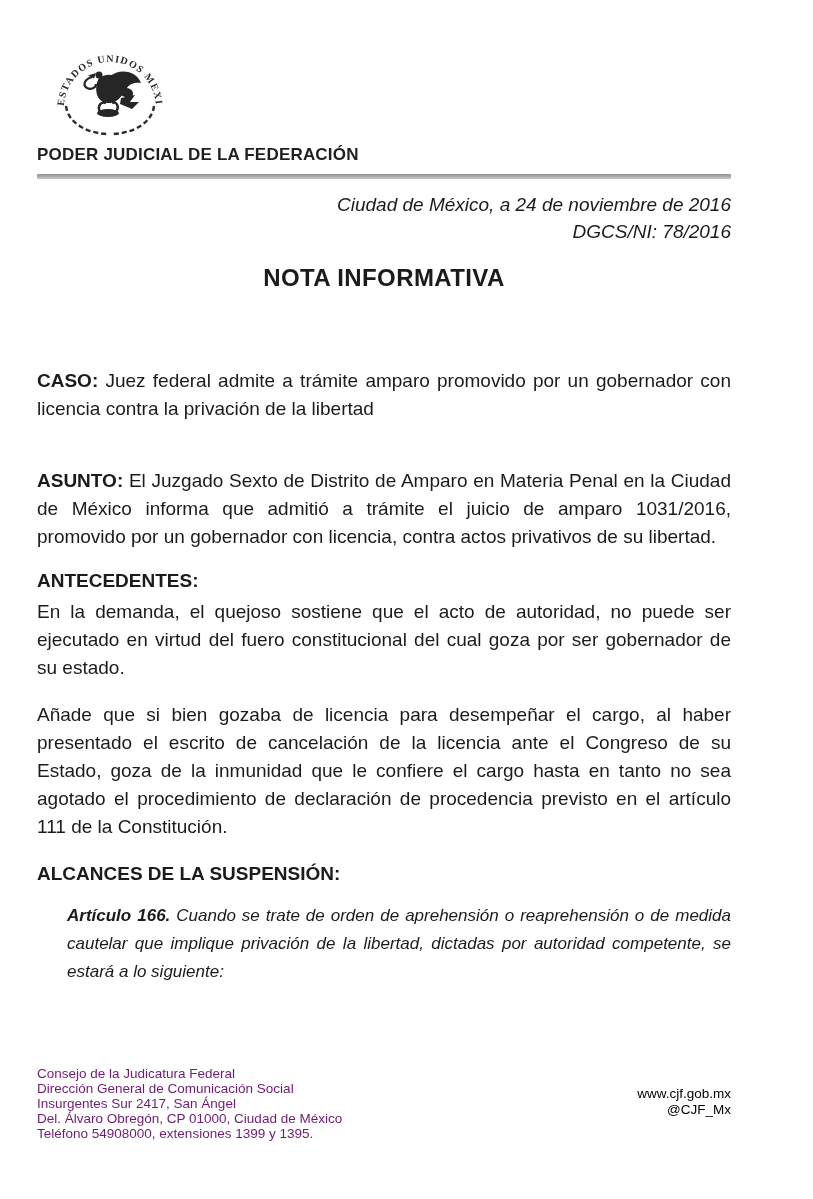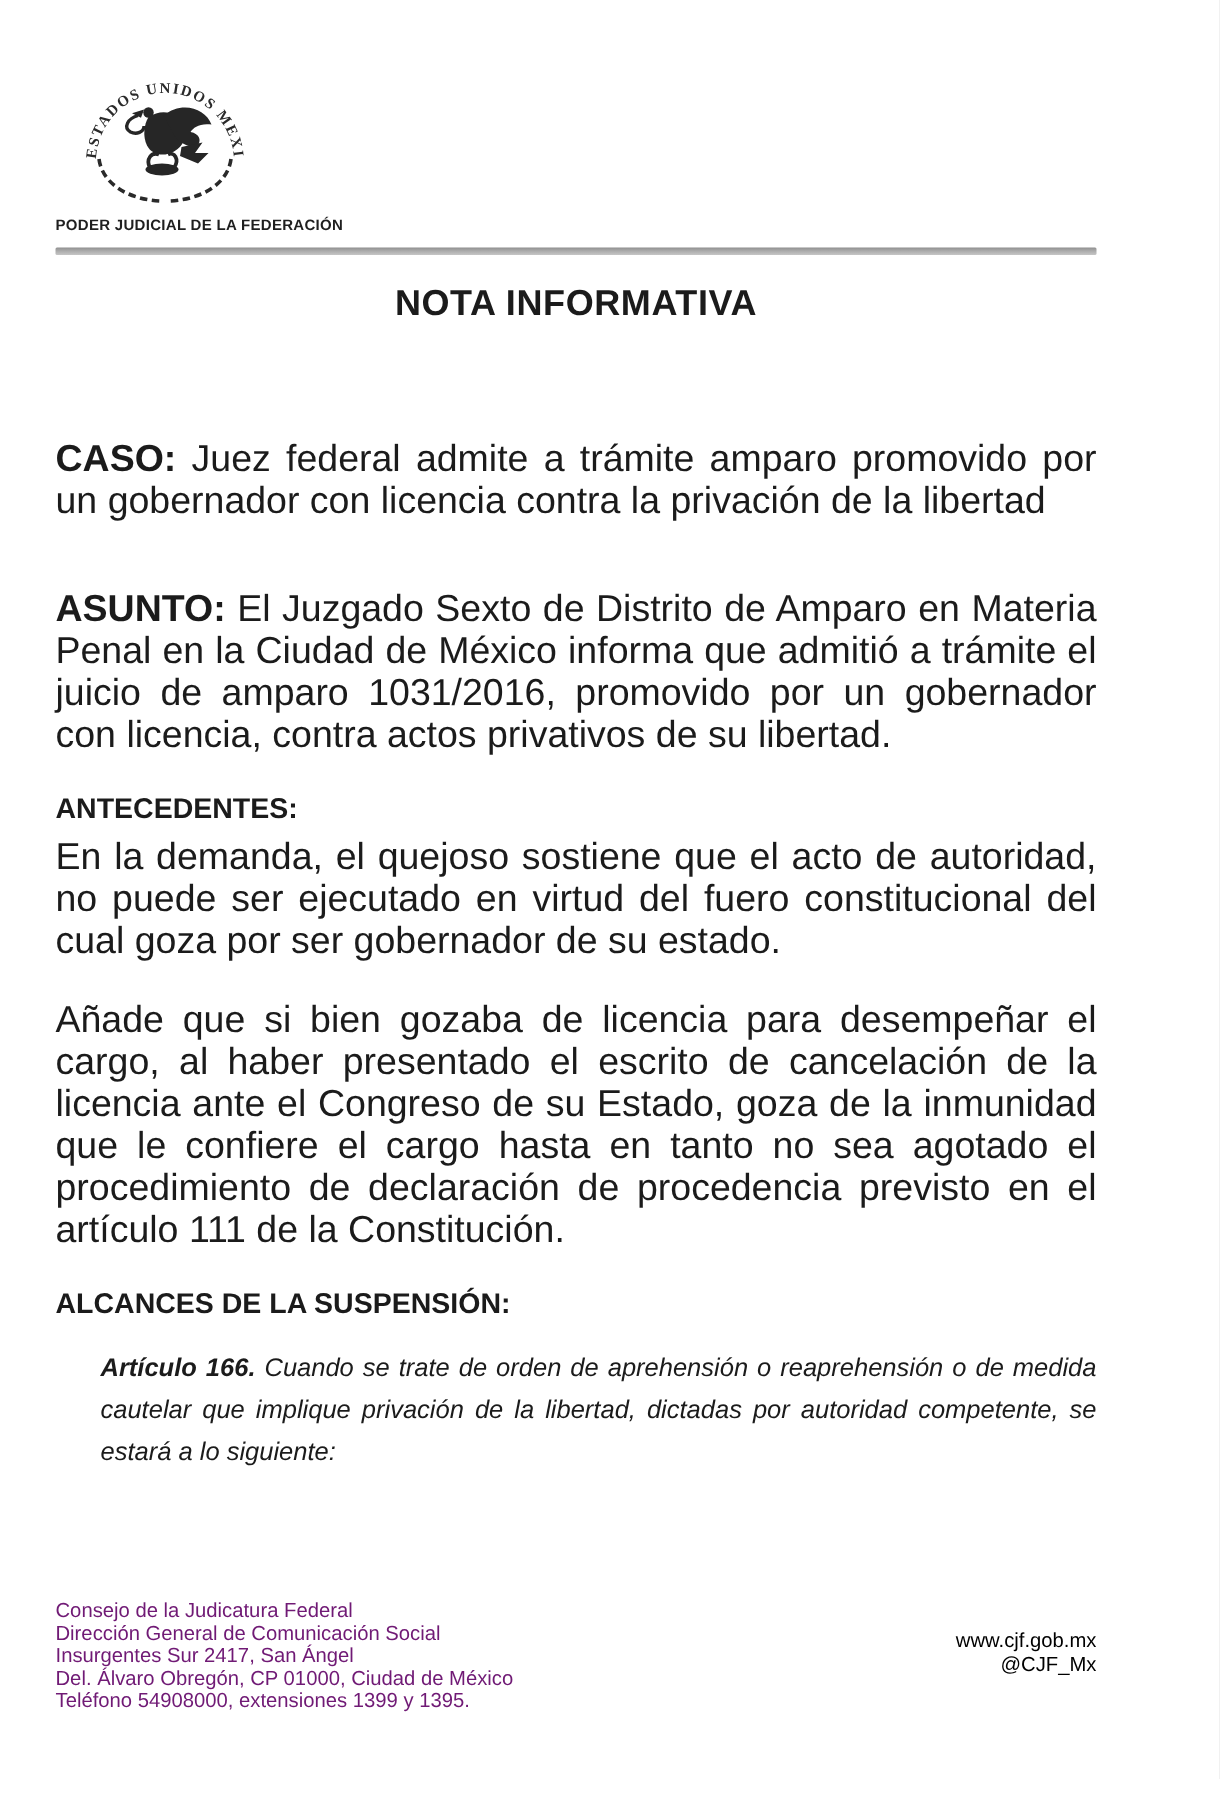--- a/index.html
+++ b/index.html
@@ -20,21 +20,21 @@
     width: 694px;
   }
   .seal-wrap {
     margin-top: 34px;
     margin-left: 14px;
     width: 118px;
     height: 106px;
   }
   .pjf-label {
     margin-top: 5px;
-    font-size: 10px;
+    font-size: 17px;
     font-weight: bold;
     letter-spacing: 0.2px;
     color: #1f1f1f;
     white-space: nowrap;
   }
   .rule {
     margin-top: 9px;
     height: 5px;
     width: 100%;
     background: linear-gradient(to bottom, #8f8f8f 0%, #ababab 45%, #c6c6c6 100%);
@@ -49,21 +49,21 @@
   }
   .doc-title {
     margin-top: 22px;
     text-align: center;
     font-weight: bold;
     font-size: 24px;
     letter-spacing: 0.4px;
     line-height: 22px;
   }
   .para {
-    font-size: 25px;
+    font-size: 19px;
     line-height: 28px;
     text-align: justify;
   }
   .para .lead { font-weight: bold; }
   .caso-para { margin-top: 78px; }
   .asunto-para { margin-top: 44px; }
   .section-heading {
     font-size: 19px;
     font-weight: bold;
     line-height: 22px;
@@ -128,20 +128,24 @@
           <path d="M15,72 C17,88 34,99 56,100" stroke-dasharray="5,3"></path>
           <path d="M103,72 C101,88 84,99 62,100" stroke-dasharray="5,3"></path>
         </g>
       </svg>
     </div>
 
     <div class="pjf-label">PODER JUDICIAL DE LA FEDERACIÓN</div>
 
     <div class="rule"></div>
 
+    <div class="dateline-block">
+      <div>Ciudad de México, a 24 de noviembre de 2016</div>
+      <div>DGCS/NI: 78/2016</div>
+    </div>
 
     <div class="doc-title">NOTA INFORMATIVA</div>
 
     <p class="para caso-para"><span class="lead">CASO:</span><span> Juez federal admite a trámite amparo promovido por un gobernador con licencia contra la privación de la libertad</span></p>
 
     <p class="para asunto-para"><span class="lead">ASUNTO:</span><span> El Juzgado Sexto de Distrito de Amparo en Materia Penal en la Ciudad de México informa que admitió a trámite el juicio de amparo 1031/2016, promovido por un gobernador con licencia, contra actos privativos de su libertad.</span></p>
 
     <div class="section-heading antecedentes-heading">ANTECEDENTES:</div>
     <p class="para antecedentes-p1">En la demanda, el quejoso sostiene que el acto de autoridad, no puede ser ejecutado en virtud del fuero constitucional del cual goza por ser gobernador de su estado.</p>
     <p class="para antecedentes-p2">Añade que si bien gozaba de licencia para desempeñar el cargo, al haber presentado el escrito de cancelación de la licencia ante el Congreso de su Estado, goza de la inmunidad que le confiere el cargo hasta en tanto no sea agotado el procedimiento de declaración de procedencia previsto en el artículo 111 de la Constitución.</p>

